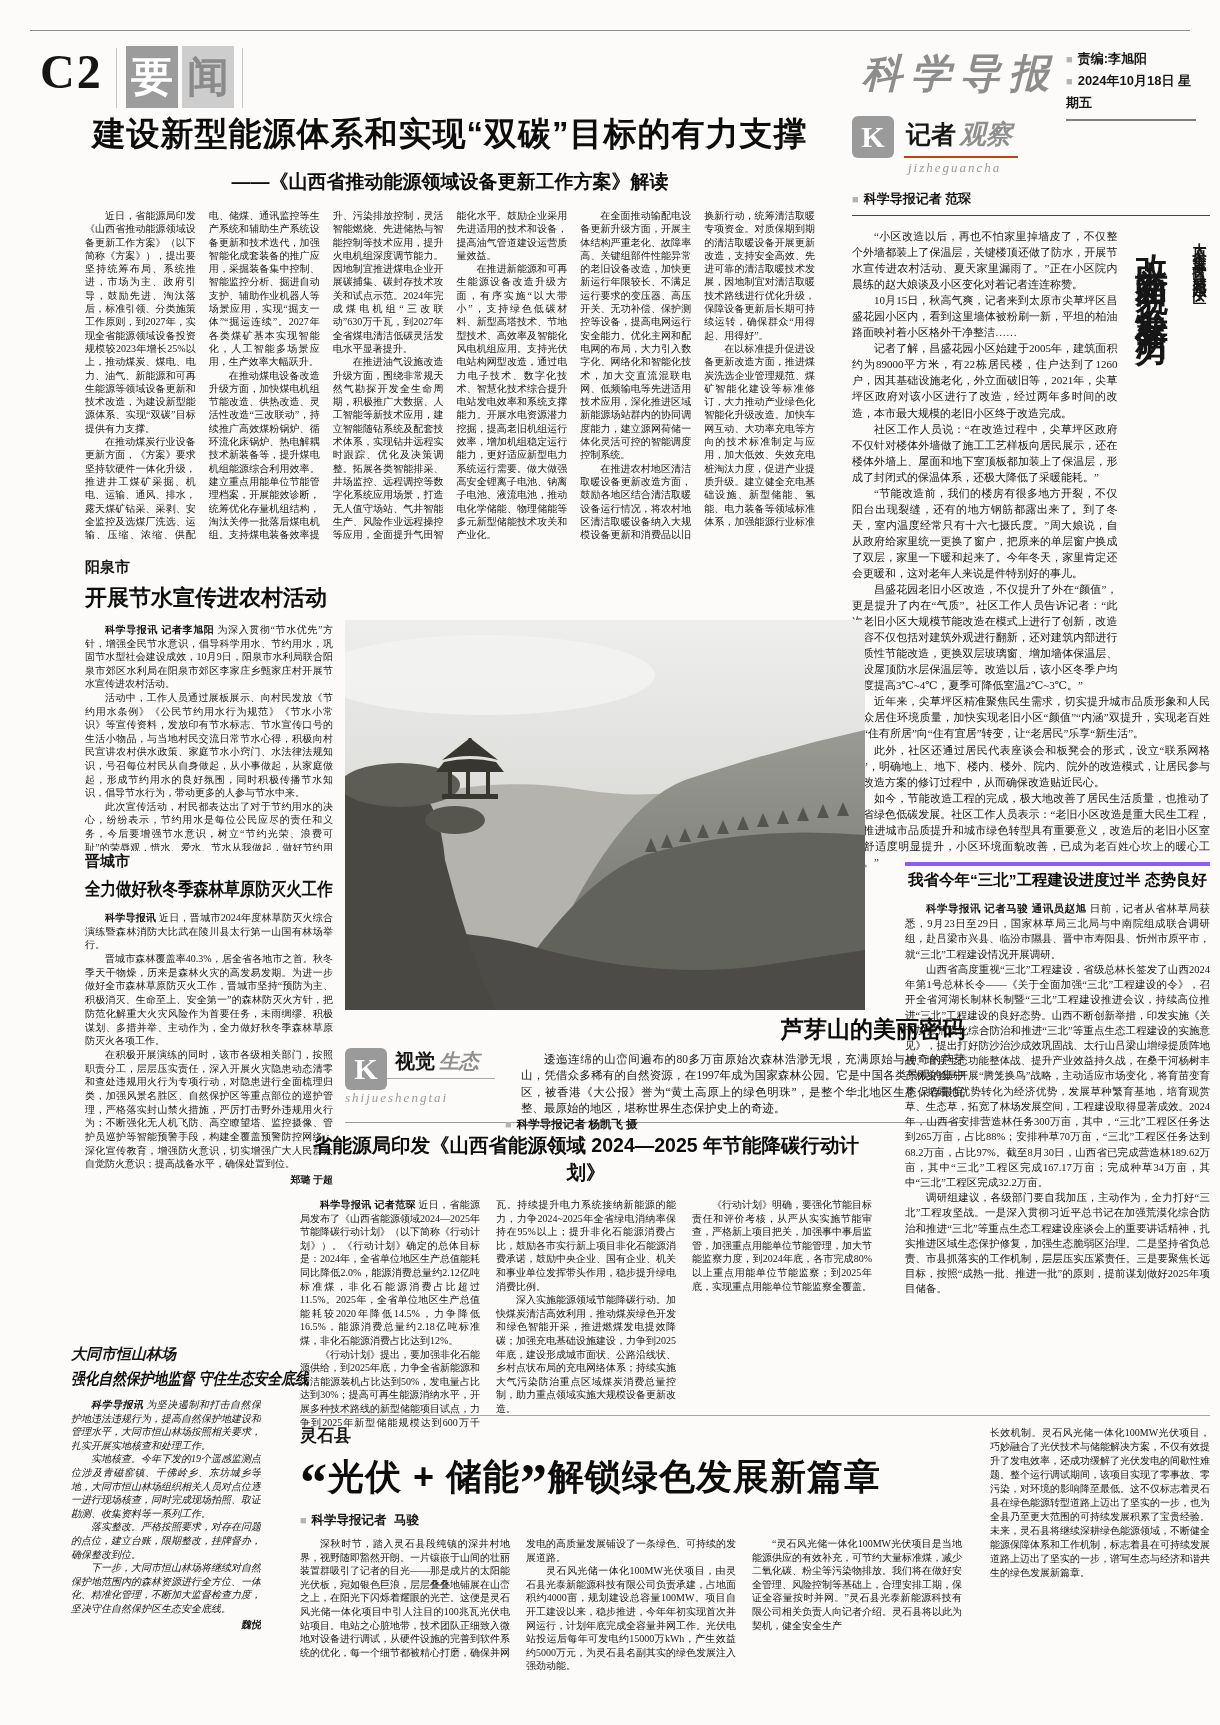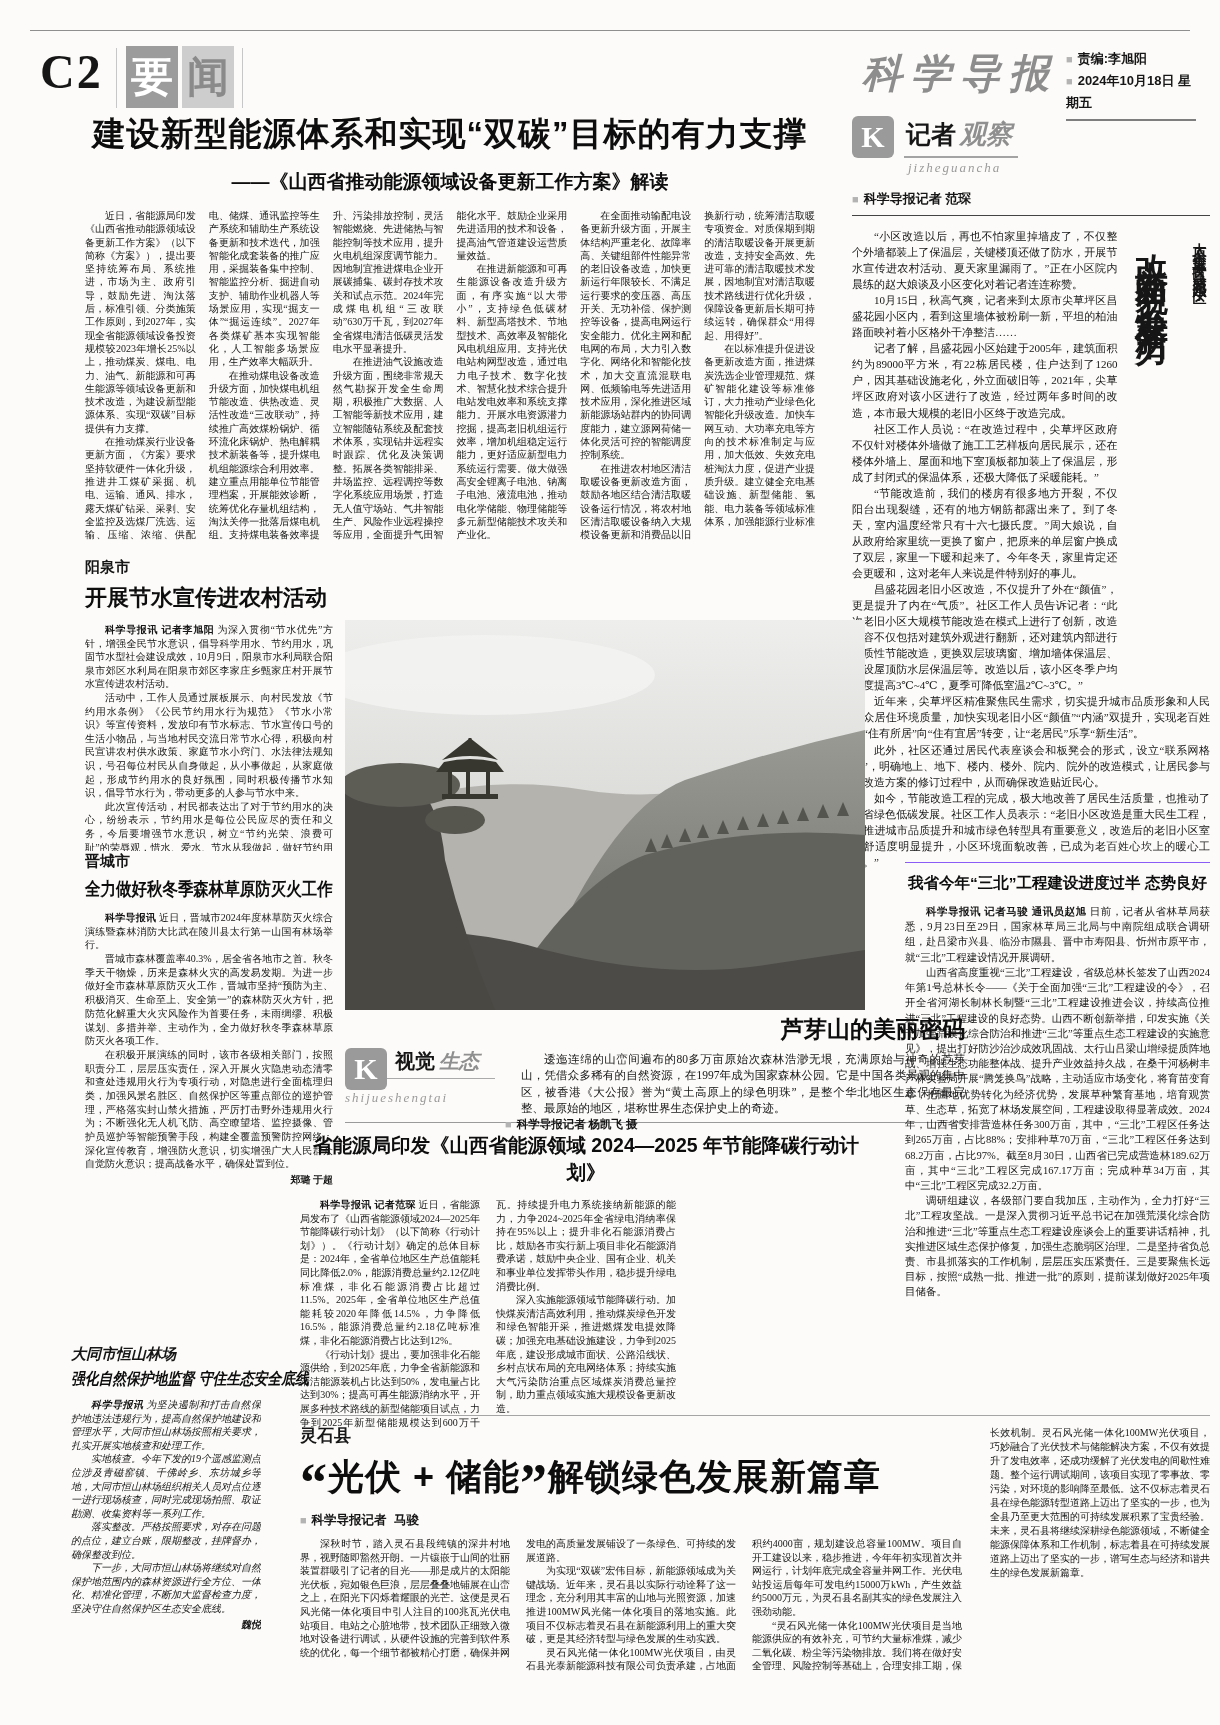--- a/index.html
+++ b/index.html
@@ -67,21 +67,21 @@
       <p>在全面推动输配电设备更新升级方面，开展主体结构严重老化、故障率高、关键组部件性能异常的老旧设备改造，加快更新运行年限较长、不满足运行要求的变压器、高压开关、无功补偿、保护测控等设备，提高电网运行安全能力。优化主网和配电网的布局，大力引入数字化、网络化和智能化技术，加大交直流混联电网、低频输电等先进适用技术应用，深化推进区域新能源场站群内的协同调度能力，建立源网荷储一体化灵活可控的智能调度控制系统。</p>
       <p>在推进农村地区清洁取暖设备更新改造方面，鼓励各地区结合清洁取暖设备运行情况，将农村地区清洁取暖设备纳入大规模设备更新和消费品以旧换新行动，统筹清洁取暖专项资金。对质保期到期的清洁取暖设备开展更新改造，支持安全高效、先进可靠的清洁取暖技术发展，因地制宜对清洁取暖技术路线进行优化升级，保障设备更新后长期可持续运转，确保群众“用得起、用得好”。</p>
       <p>在以标准提升促进设备更新改造方面，推进煤炭洗选企业管理规范、煤矿智能化建设等标准修订，大力推动产业绿色化智能化升级改造。加快车网互动、大功率充电等方向的技术标准制定与应用，加大低效、失效充电桩淘汰力度，促进产业提质升级。建立健全充电基础设施、新型储能、氢能、电力装备等领域标准体系，加强能源行业标准供给和升级，提高设备效率和可靠性。</p>
 
     </div>
   </div>
 
   <div class="block" style="left:852px;top:116px;width:358px;">
     <div style="display:flex;align-items:center;gap:10px;">
       <span class="klogo">K</span>
-      <span style="border-bottom:2px solid #a3a3a3;padding:0 6px 4px 2px;">
+      <span style="border-bottom:2px solid #c2410c;padding:0 6px 4px 2px;">
         <span class="obs-title-main">记者</span>
         <span class="obs-title-script">观察</span>
       </span>
     </div>
     <div class="pinyin" style="margin:2px 0 0 56px;">jizheguancha</div>
     <div style="margin-top:14px;border-bottom:1.5px solid #444;padding-bottom:7px;font-size:13px;font-weight:bold;font-family:'Liberation Sans',sans-serif;">
       <span class="bullet">■</span><span>科学导报记者 范琛</span>
     </div>
     <div class="bodytext" style="margin-top:12px;height:648px;font-size:11px;line-height:1.46;">
       <div class="v-box">
@@ -196,24 +196,25 @@
       </div>
     </div>
   </div>
 
   <div class="block" style="left:300px;top:1132px;width:572px;">
     <div class="hdl" style="font-size:19.5px;text-align:center;margin-bottom:12px;">省能源局印发《山西省能源领域 2024—2025 年节能降碳行动计划》</div>
     <div class="bodytext" style="height:242px;column-count:3;column-gap:16px;font-size:10px;line-height:1.36;">
       <p><b class="lead">科学导报讯 记者范琛</b> <span>近日，省能源局发布了《山西省能源领域2024—2025年节能降碳行动计划》（以下简称《行动计划》）。《行动计划》确定的总体目标是：2024年，全省单位地区生产总值能耗同比降低2.0%，能源消费总量约2.12亿吨标准煤，非化石能源消费占比超过11.5%。2025年，全省单位地区生产总值能耗较2020年降低14.5%，力争降低16.5%，能源消费总量约2.18亿吨标准煤，非化石能源消费占比达到12%。</span></p>
       <p>《行动计划》提出，要加强非化石能源供给，到2025年底，力争全省新能源和清洁能源装机占比达到50%，发电量占比达到30%；提高可再生能源消纳水平，开展多种技术路线的新型储能项目试点，力争到2025年新型储能规模达到600万千瓦。持续提升电力系统接纳新能源的能力，力争2024~2025年全省绿电消纳率保持在95%以上；提升非化石能源消费占比，鼓励各市实行新上项目非化石能源消费承诺，鼓励中央企业、国有企业、机关和事业单位发挥带头作用，稳步提升绿电消费比例。</p>
       <p>深入实施能源领域节能降碳行动。加快煤炭清洁高效利用，推动煤炭绿色开发和绿色智能开采，推进燃煤发电提效降碳；加强充电基础设施建设，力争到2025年底，建设形成城市面状、公路沿线状、乡村点状布局的充电网络体系；持续实施大气污染防治重点区域煤炭消费总量控制，助力重点领域实施大规模设备更新改造。</p>
-    </div>
-  </div>
-
-  <div class="block" style="left:905px;top:862px;width:305px;border-top:1px solid #8b5cf6;padding-top:10px;">
+      <p>《行动计划》明确，要强化节能目标责任和评价考核，从严从实实施节能审查，严格新上项目把关，加强事中事后监管，加强重点用能单位节能管理，加大节能监察力度，到2024年底，各市完成80%以上重点用能单位节能监察；到2025年底，实现重点用能单位节能监察全覆盖。</p>
+    </div>
+  </div>
+
+  <div class="block" style="left:905px;top:862px;width:305px;border-top:4px solid #8b5cf6;padding-top:4px;">
     <div class="hdl" style="font-size:15.5px;text-align:center;">我省今年“三北”工程建设进度过半 态势良好</div>
     <div class="bodytext" style="margin-top:10px;height:500px;font-size:10.5px;line-height:1.45;">
       <p><b class="lead">科学导报讯 记者马骏 通讯员赵旭</b> <span>日前，记者从省林草局获悉，9月23日至29日，国家林草局三北局与中南院组成联合调研组，赴吕梁市兴县、临汾市隰县、晋中市寿阳县、忻州市原平市，就“三北”工程建设情况开展调研。</span></p>
       <p>山西省高度重视“三北”工程建设，省级总林长签发了山西2024年第1号总林长令——《关于全面加强“三北”工程建设的令》，召开全省河湖长制林长制暨“三北”工程建设推进会议，持续高位推进“三北”工程建设的良好态势。山西不断创新举措，印发实施《关于加强荒漠化综合防治和推进“三北”等重点生态工程建设的实施意见》，提出打好防沙治沙成效巩固战、太行山吕梁山增绿提质阵地战、增强生态功能整体战、提升产业效益持久战，在桑干河杨树丰产林实验局开展“腾笼换鸟”战略，主动适应市场变化，将育苗变育草，把圃地优势转化为经济优势，发展草种繁育基地，培育观赏草、生态草，拓宽了林场发展空间，工程建设取得显著成效。2024年，山西省安排营造林任务300万亩，其中，“三北”工程区任务达到265万亩，占比88%；安排种草70万亩，“三北”工程区任务达到68.2万亩，占比97%。截至8月30日，山西省已完成营造林189.62万亩，其中“三北”工程区完成167.17万亩；完成种草34万亩，其中“三北”工程区完成32.2万亩。</p>
       <p>调研组建议，各级部门要自我加压，主动作为，全力打好“三北”工程攻坚战。一是深入贯彻习近平总书记在加强荒漠化综合防治和推进“三北”等重点生态工程建设座谈会上的重要讲话精神，扎实推进区域生态保护修复，加强生态脆弱区治理。二是坚持省负总责、市县抓落实的工作机制，层层压实压紧责任。三是要聚焦长远目标，按照“成熟一批、推进一批”的原则，提前谋划做好2025年项目储备。</p>
     </div>
   </div>
 
   <div class="rule" style="left:300px;top:1415px;width:910px;height:1px;background:#a5a5a5;"></div>
 
@@ -221,21 +222,20 @@
     <div style="width:662px;">
       <div class="citytag" style="font-size:17px;">灵石县</div>
       <div class="hdl" style="font-size:36px;margin:6px 0 10px 0;letter-spacing:1px;">
         <span class="bq">“</span><span>光伏 + 储能</span><span class="bq">”</span><span>解锁绿色发展新篇章</span>
       </div>
       <div style="font-size:12.5px;font-weight:bold;font-family:Liberation Mono, monospace;margin-bottom:8px;">
         <span class="bullet">■</span><span>科学导报记者 马骏</span>
       </div>
       <div class="bodytext" style="height:148px;column-count:3;column-gap:16px;font-size:10px;line-height:1.36;">
         <p>深秋时节，踏入灵石县段纯镇的深井村地界，视野随即豁然开朗。一片镶嵌于山间的壮丽装置群吸引了记者的目光——那是成片的太阳能光伏板，宛如银色巨浪，层层叠叠地铺展在山峦之上，在阳光下闪烁着耀眼的光芒。这便是灵石风光储一体化项目中引人注目的100兆瓦光伏电站项目。电站之心脏地带，技术团队正细致入微地对设备进行调试，从硬件设施的完善到软件系统的优化，每一个细节都被精心打磨，确保并网发电的高质量发展铺设了一条绿色、可持续的发展道路。</p>
-        <p>为实现“双碳”宏伟目标，新能源领域成为关键战场。近年来，灵石县以实际行动诠释了这一理念，充分利用其丰富的山地与光照资源，加速推进100MW风光储一体化项目的落地实施。此项目不仅标志着灵石县在新能源利用上的重大突破，更是其经济转型与绿色发展的生动实践。</p>
         <p>灵石风光储一体化100MW光伏项目，由灵石县光泰新能源科技有限公司负责承建，占地面积约4000亩，规划建设总容量100MW。项目自开工建设以来，稳步推进，今年年初实现首次并网运行，计划年底完成全容量并网工作。光伏电站投运后每年可发电约15000万kWh，产生效益约5000万元，为灵石县名副其实的绿色发展注入强劲动能。</p>
         <p>“灵石风光储一体化100MW光伏项目是当地能源供应的有效补充，可节约大量标准煤，减少二氧化碳、粉尘等污染物排放。我们将在做好安全管理、风险控制等基础上，合理安排工期，保证全容量按时并网。”灵石县光泰新能源科技有限公司相关负责人向记者介绍。灵石县将以此为契机，健全安全生产</p>
       </div>
     </div>
     <div class="bodytext" style="position:absolute;right:0;top:2px;width:220px;height:282px;font-size:10px;line-height:1.4;">
       <p class="noind">长效机制。灵石风光储一体化100MW光伏项目，巧妙融合了光伏技术与储能解决方案，不仅有效提升了发电效率，还成功缓解了光伏发电的间歇性难题。整个运行调试期间，该项目实现了零事故、零污染，对环境的影响降至最低。这不仅标志着灵石县在绿色能源转型道路上迈出了坚实的一步，也为全县乃至更大范围的可持续发展积累了宝贵经验。未来，灵石县将继续深耕绿色能源领域，不断健全能源保障体系和工作机制，标志着县在可持续发展道路上迈出了坚实的一步，谱写生态与经济和谐共生的绿色发展新篇章。</p>
     </div>
   </div>
 
 </div>

